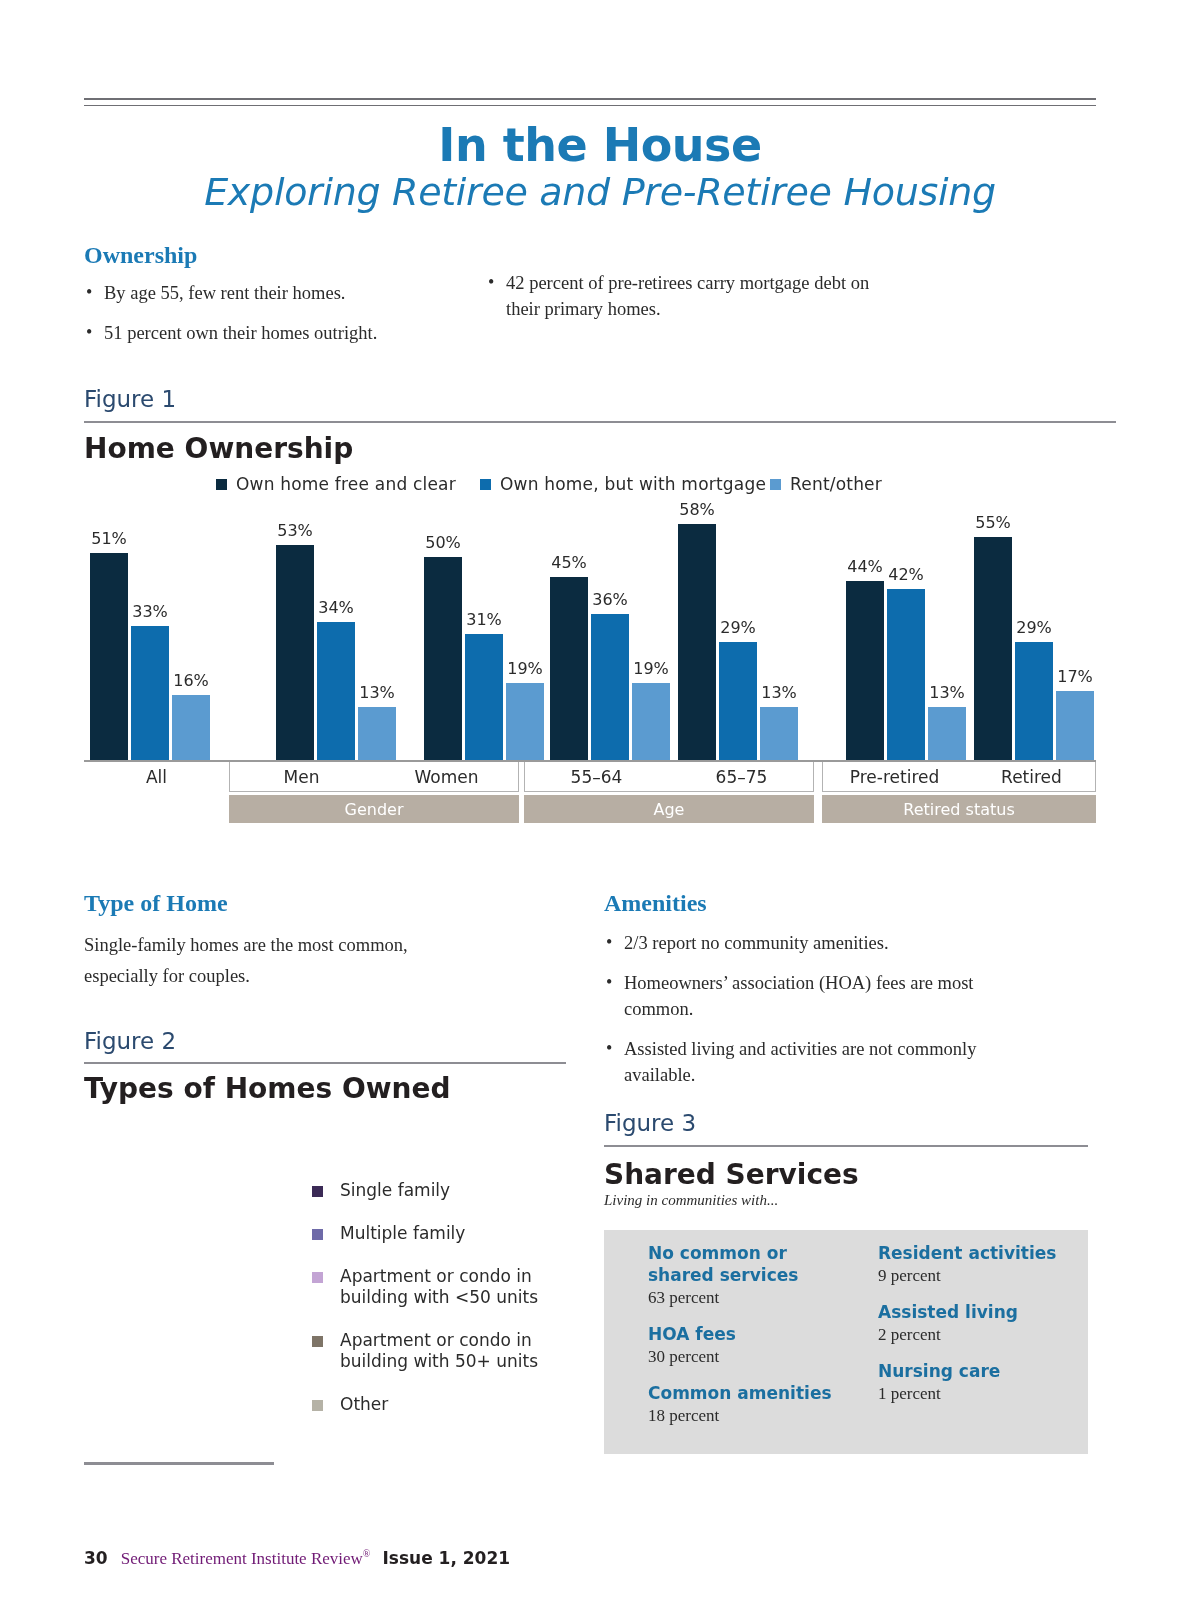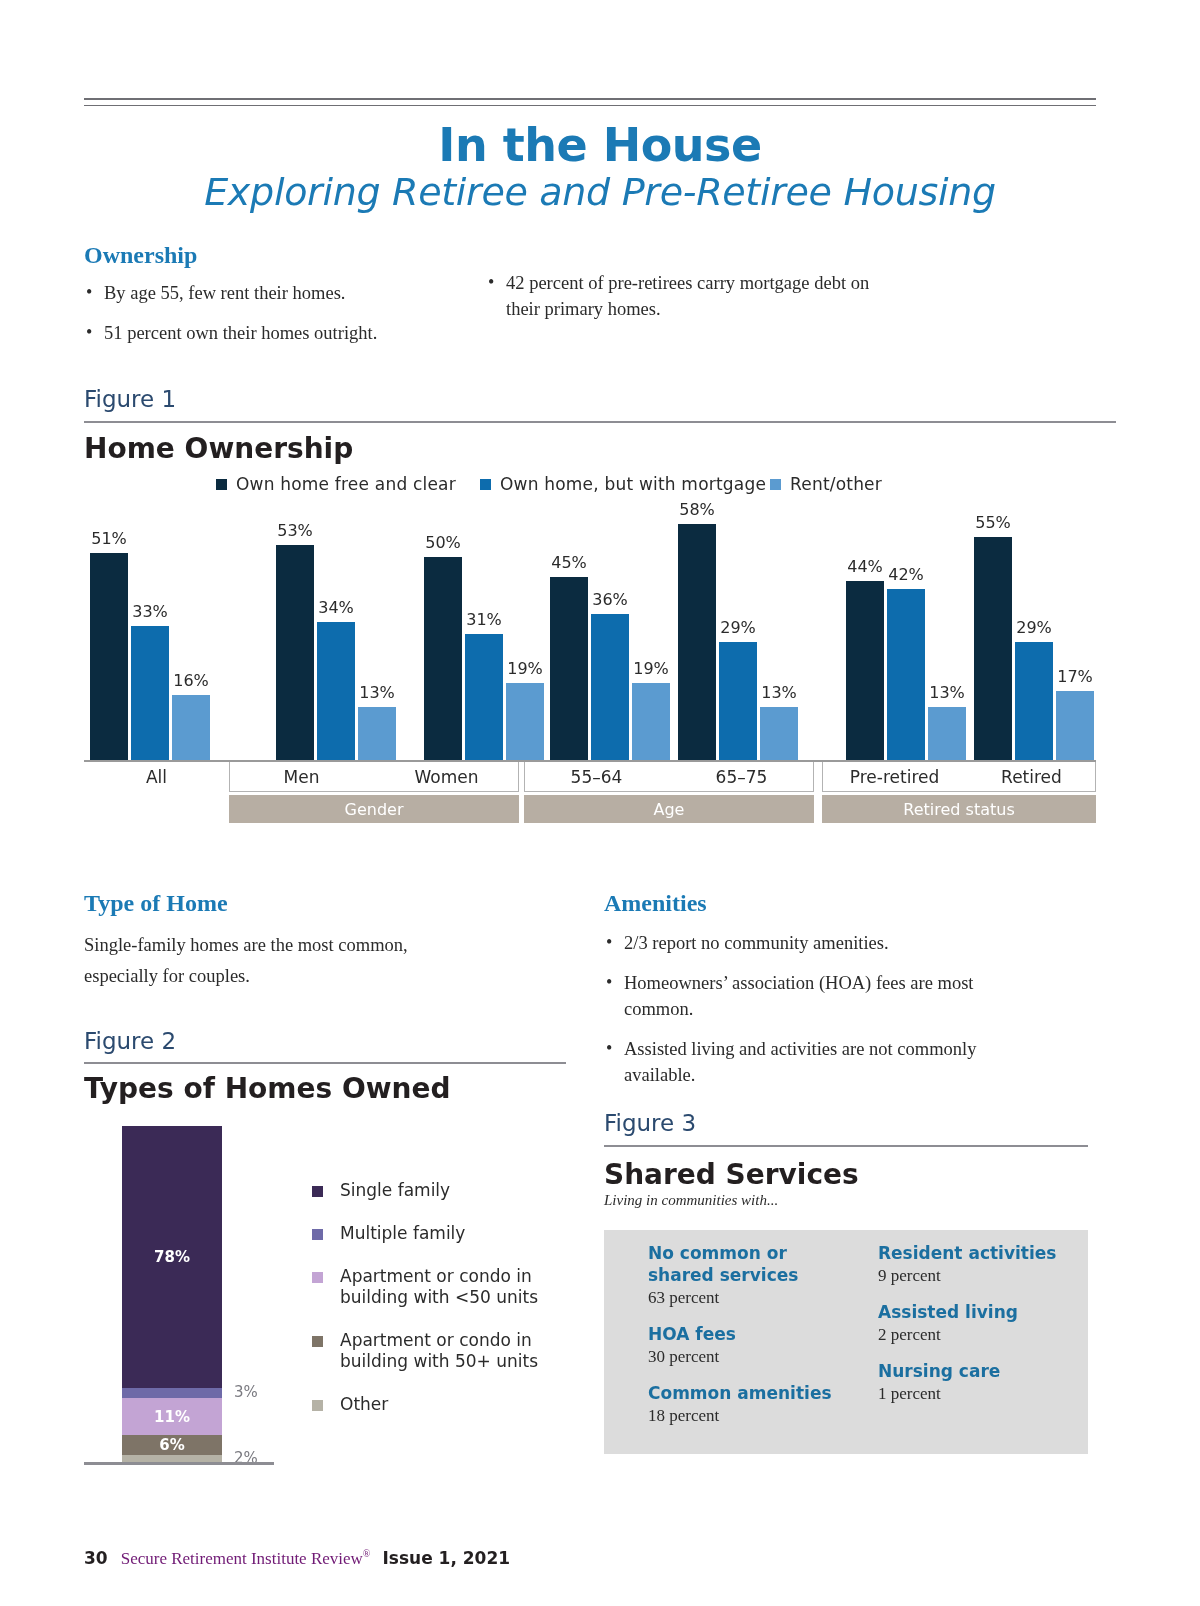--- a/index.html
+++ b/index.html
@@ -248,29 +248,20 @@
       <div class="bandrow" style="position: absolute; left: 822px; width: 274px; background: rgb(183, 174, 163);">Retired status</div>
     </div>
 
   <div class="sec-head" style="left:84px;top:890px;">Type of Home</div>
   <div style="position:absolute;left:84px;top:930px;width:400px;font-family:'Liberation Serif',serif;font-size:18.5px;line-height:31px;color:#2b2b2b;">Single-family homes are the most common, especially for couples.</div>
 
   <div class="fig-label" style="left:84px;top:1028px;">Figure 2</div>
   <div class="fig-rule" style="left:84px;top:1062px;width:482px;"></div>
   <div class="fig-title" style="left:84px;top:1072px;">Types of Homes Owned</div>
 
-  <div class="stack" id="stack2">
-      <div class="seg" style="height: 262px; background: rgb(59, 42, 86);">78%</div>
-      <div class="seg-out" style="top: 257px;">3%</div>
-      <div class="seg" style="height: 10px; background: rgb(110, 106, 168);"></div>
-      <div class="seg" style="height: 37px; background: rgb(195, 164, 212);">11%</div>
-      <div class="seg" style="height: 20px; background: rgb(126, 116, 103);">6%</div>
-      <div class="seg-out" style="top: 322.5px;">2%</div>
-      <div class="seg" style="height: 7px; background: rgb(181, 178, 166);"></div>
-    </div>
   <div class="stack-base"></div>
 
   <div class="legend2">
     <div class="lg2">
       <span class="sw" style="background:#3b2a56;"></span>
       <span class="lbl">Single family</span>
     </div>
     <div class="lg2">
       <span class="sw" style="background:#6e6aa8;"></span>
       <span class="lbl">Multiple family</span>

